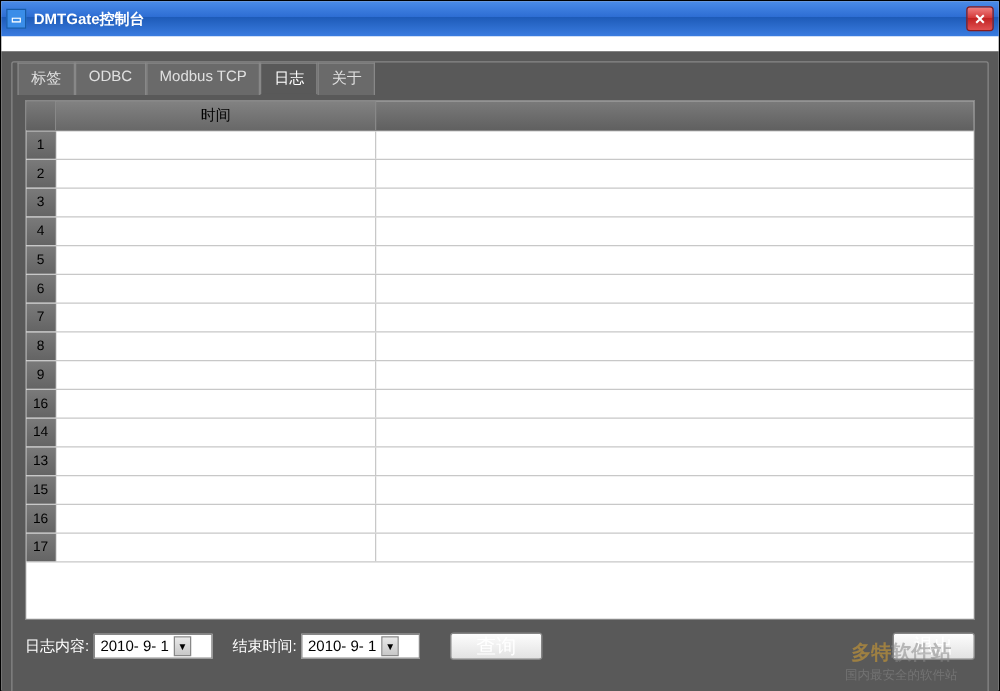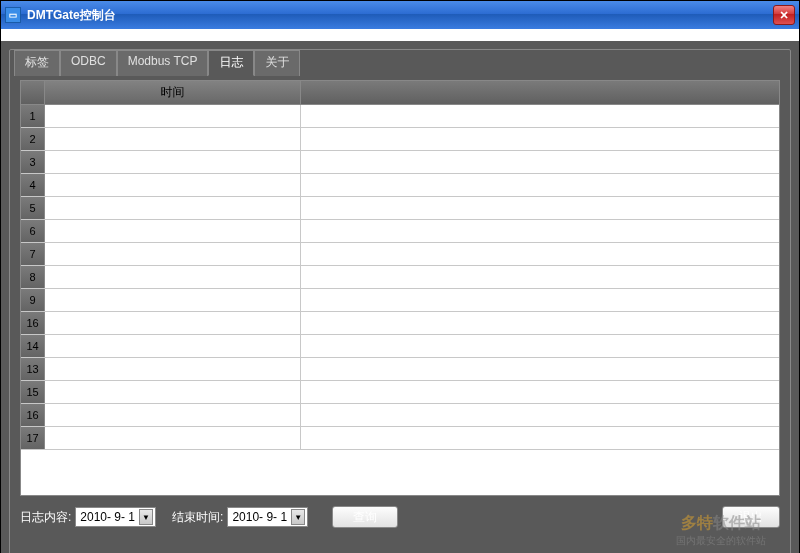--- a/index.html
+++ b/index.html
@@ -122,36 +122,36 @@
   
   .controls {
     margin-top: 10px;
     display: flex; align-items: center;
     color: #fff; font-size: 12px;
     gap: 4px;
   }
   .date-combo {
     display: inline-flex; align-items: center;
     background: #fff; border: 1px solid #888;
-    height: 20px; padding: 0 2px 0 4px;
+    height: 20px; padding: 0 16px 0 4px;
     color: #000; font-size: 12px;
     cursor: pointer;
   }
   .date-combo .arrow {
     width: 14px; height: 16px; margin-left: 4px;
     background: linear-gradient(to bottom, #e8e8e8, #c8c8c8);
     border: 1px solid #888;
     display: flex; align-items: center; justify-content: center;
     font-size: 8px; color: #000;
   }
   .btn {
     background: linear-gradient(to bottom, #fdfdfd, #e2e2e2);
     border: 1px solid #888; border-radius: 3px;
     padding: 2px 20px; height: 22px;
-    font-size: 12px; cursor: pointer;
+    font-size: 16px; cursor: pointer;
     display: inline-flex; align-items: center; justify-content: center;
   }
   .btn.exit { margin-left: 2px; padding: 2px 16px; }
   .spacer { flex: 1; }
   
   
   .wm-center {
     position: absolute; top: 50%; left: 50%;
     transform: translate(-50%, -60%);
     font-size: 28px; font-style: italic; font-family: Georgia, serif;

